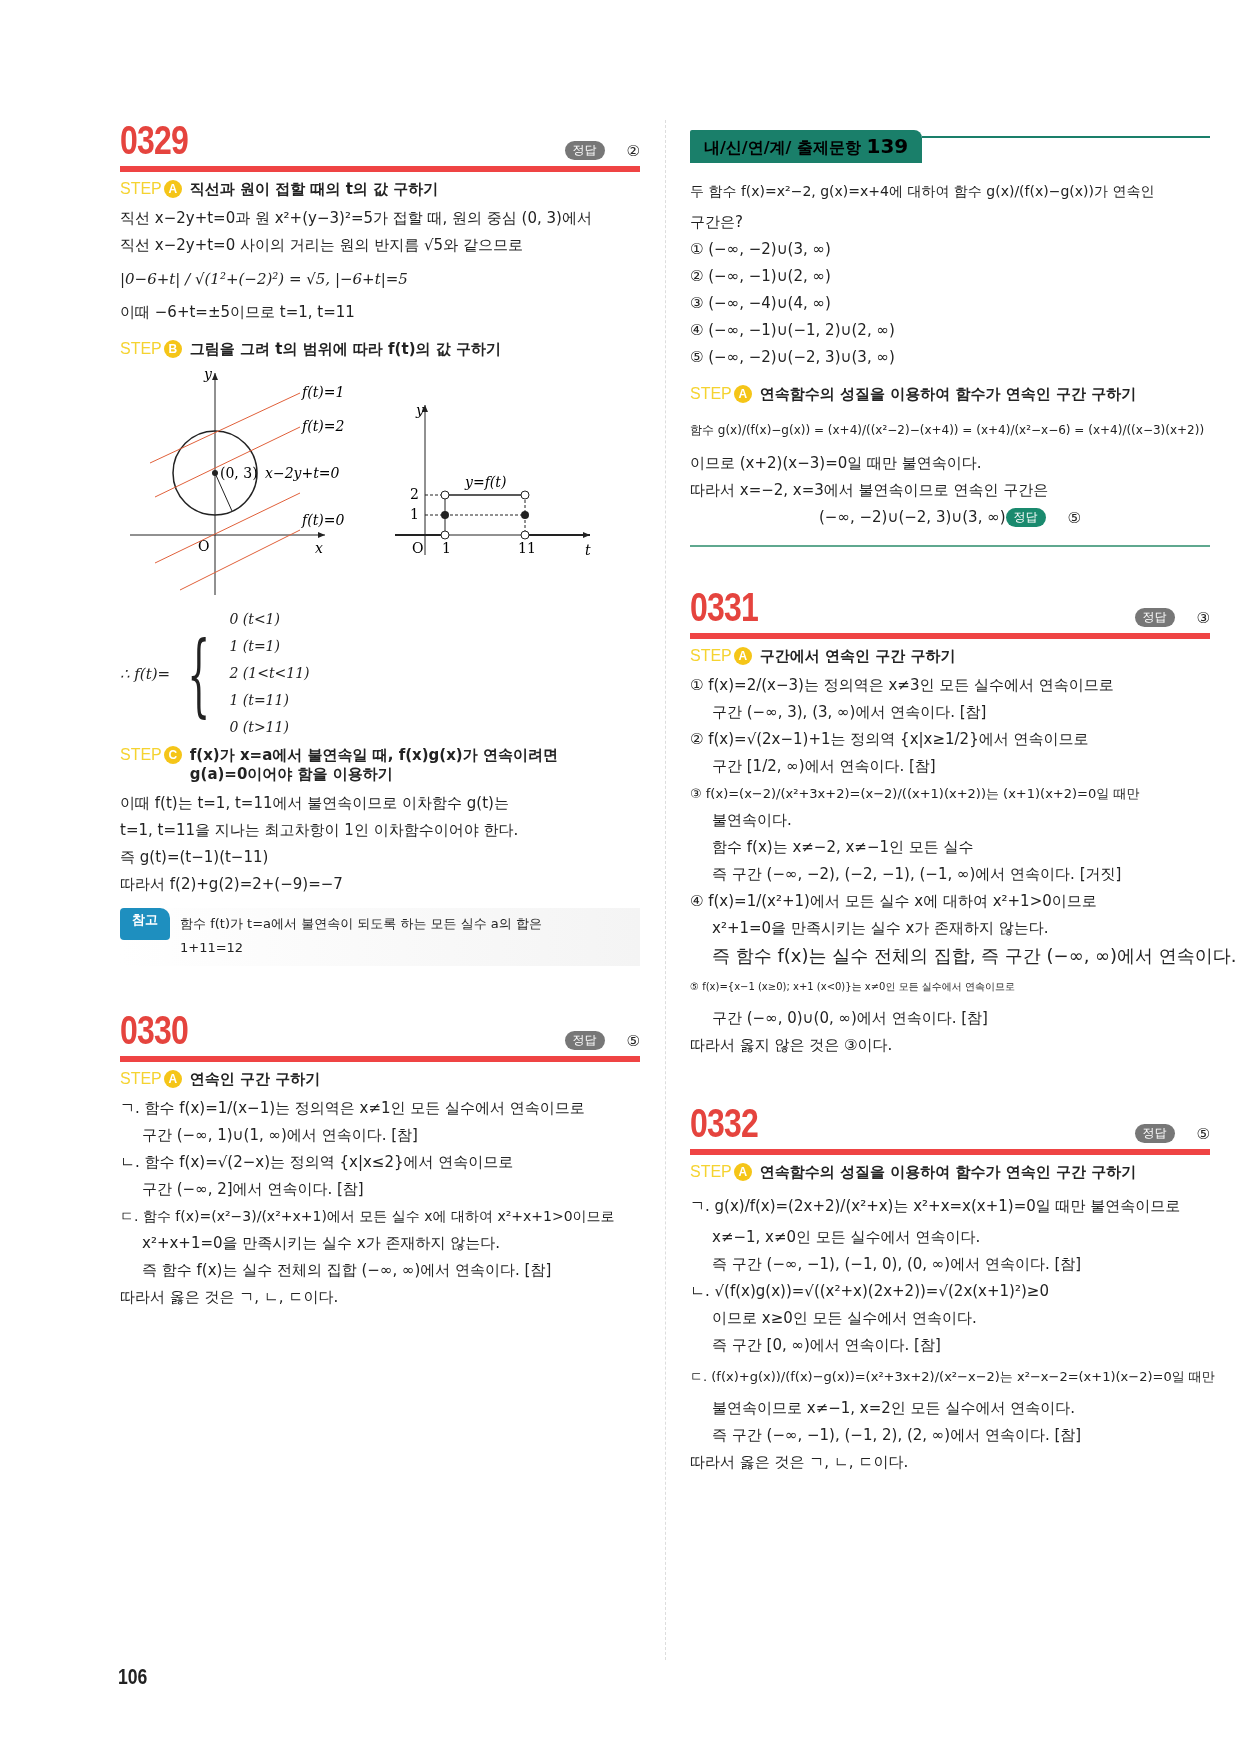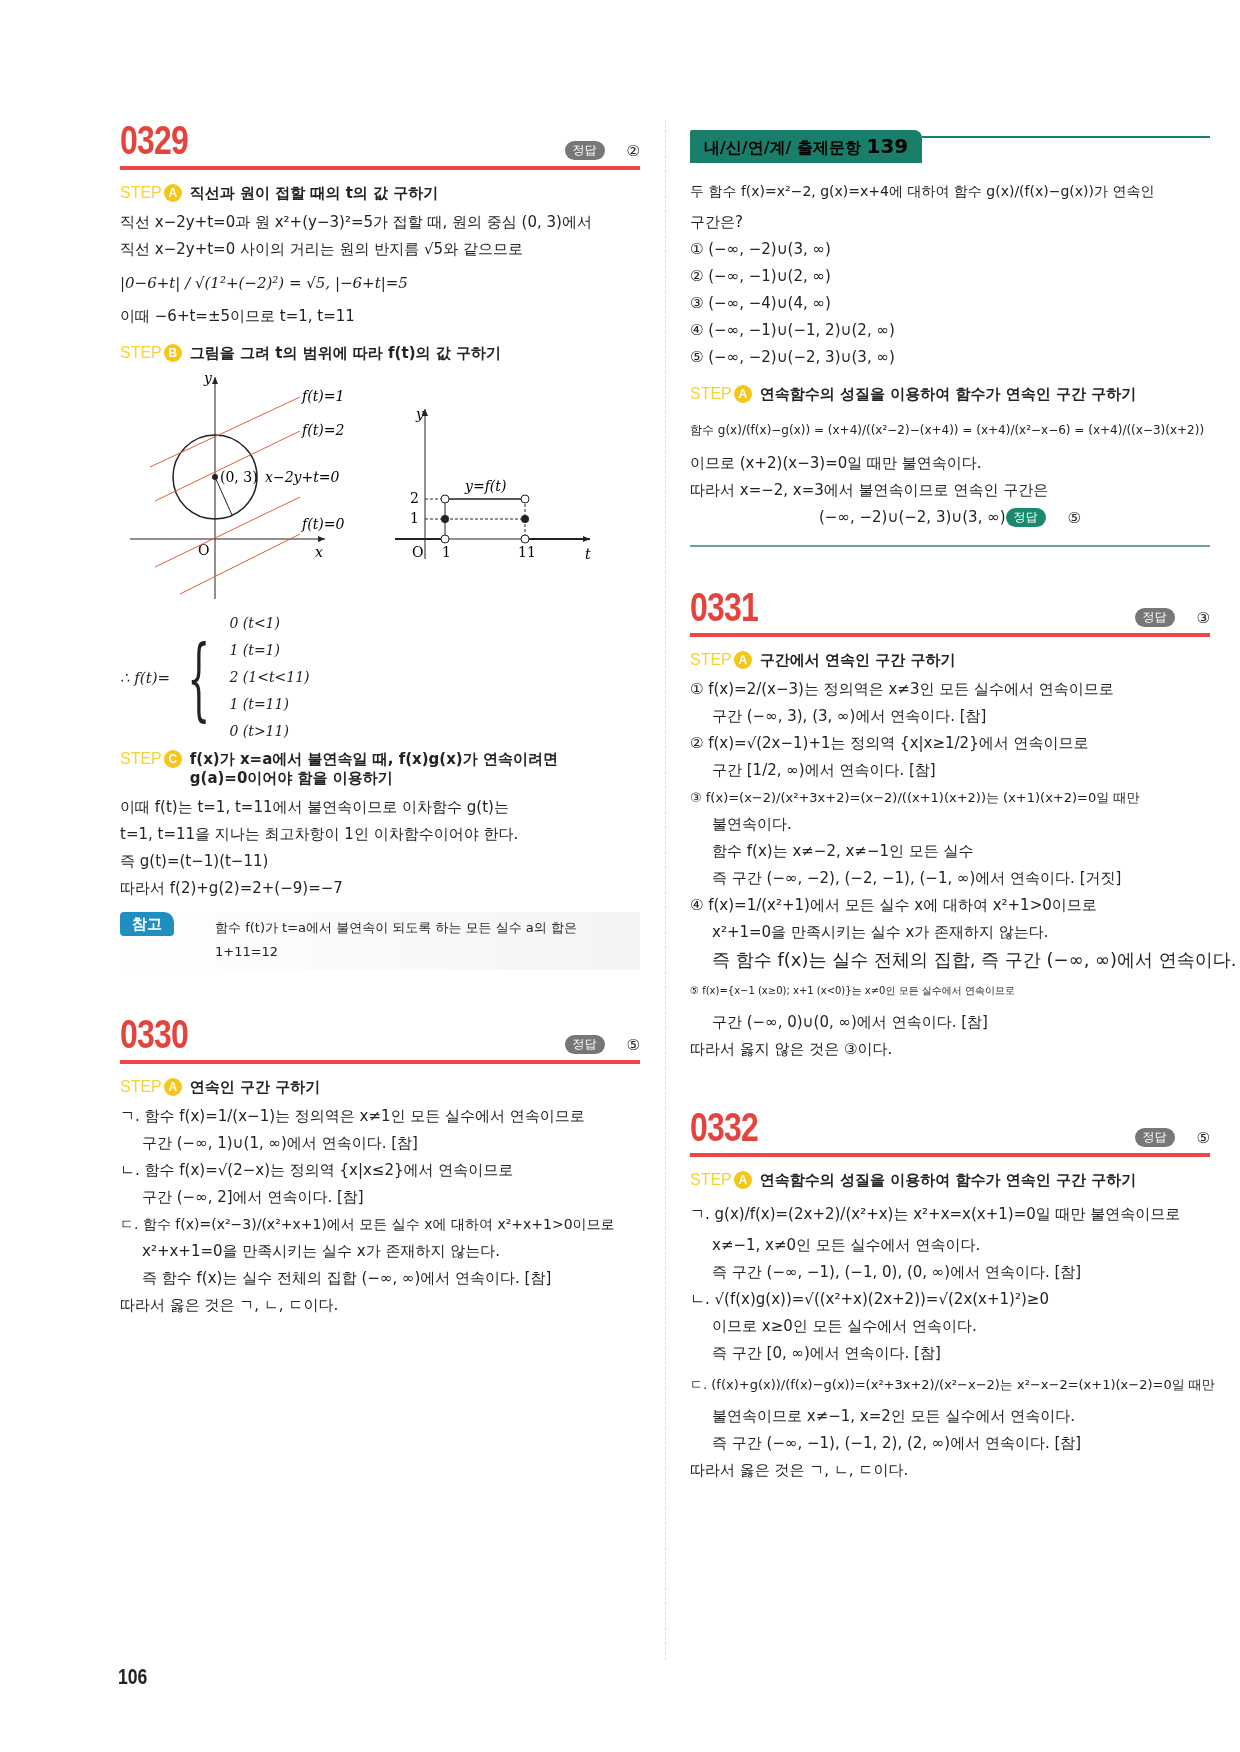--- a/index.html
+++ b/index.html
@@ -1,33 +1,33 @@
 <!DOCTYPE html>
 <html><head>
 <meta charset="utf-8">
 <style>
   * { box-sizing: border-box; margin: 0; padding: 0; }
   body { width: 1240px; height: 1752px; background: #fff; position: relative; font-family: "DejaVu Sans", sans-serif; color: #222; font-size: 15px; overflow: hidden; }
   .math { font-family: "DejaVu Serif", serif; font-style: italic; }
   .col { position: absolute; }
   .left { left: 120px; top: 120px; width: 520px; }
   .right { left: 690px; top: 130px; width: 520px; }
-  .prob-head { display: flex; align-items: flex-end; justify-content: space-between; border-bottom: 4px solid #ef4444; padding-bottom: 6px; margin-bottom: 14px; }
+  .prob-head { display: flex; align-items: flex-end; justify-content: space-between; border-bottom: 6px solid #ef4444; padding-bottom: 6px; margin-bottom: 2px; }
   .prob-num { font-family: "Liberation Sans", sans-serif; font-weight: bold; font-size: 40px; color: #e5443e; letter-spacing: -1px; line-height: 1; transform: scaleX(0.8); transform-origin: left; }
   .ans { display: flex; align-items: center; gap: 22px; font-size: 15px; }
   .ans-badge { background: #777; color: #fff; border-radius: 10px; padding: 1px 8px; font-size: 12px; }
   .ans-badge.green { background: #1a8a6e; }
   .step { display: flex; align-items: flex-start; gap: 8px; margin: 8px 0 6px; font-weight: bold; font-size: 15px; }
   .step-tag { color: #f5d330; font-weight: normal; font-family: "Liberation Sans", sans-serif; font-size: 16px; white-space: nowrap; display: flex; align-items: center; }
   .step-circle { display: inline-block; width: 18px; height: 18px; border-radius: 50%; background: #f5c518; color: #fff; font-size: 12px; text-align: center; line-height: 18px; margin-left: 2px; font-weight: bold; }
   .line { line-height: 27px; font-size: 15px; white-space: nowrap; }
   .indent { padding-left: 22px; }
   .note { display: flex; gap: 10px; margin-top: 10px; background: linear-gradient(90deg,#fff,#f4f4f4); padding-bottom: 6px; }
-  .note-tag { background: #1e8fbf; color: #fff; font-weight: bold; font-size: 15px; padding: 3px 12px; border-radius: 4px 10px 4px 4px; height: 24px; }
-  .note-text { font-size: 13px; line-height: 24px; padding-top: 4px; margin-left: 31px; }
+  .note-tag { background: #1e8fbf; color: #fff; font-weight: bold; font-size: 13px; padding: 3px 12px; border-radius: 4px 10px 4px 4px; height: 32px; }
+  .note-text { font-size: 13px; line-height: 24px; padding-top: 4px; }
   .banner { display: flex; align-items: center; margin-bottom: 10px; }
   .banner-tag { background: #1a7f6a; color: #000000; font-weight: bold; padding: 4px 14px; border-radius: 2px 8px 0 0; font-size: 16px; }
   .banner-line { flex: 1; height: 2px; background: #1a7f6a; margin-top: -20px; }
   .sep-green { border-bottom: 2px solid #5fa88f; margin: 14px 0 40px; }
   .page-num { position: absolute; left: 118px; top: 1664px; font-family: "Liberation Sans", sans-serif; font-weight: bold; font-size: 22px; transform: scaleX(0.8); transform-origin: left; }
   .vsep { position: absolute; left: 665px; top: 120px; width: 1px; height: 1540px; border-left: 1px dashed #ddd; }
   .piece { display: inline-flex; align-items: center; }
   .brace { font-size: 90px; font-weight: 100; line-height: 1; margin-right: 2px; transform: scaleX(0.4); }
   .cases { display: flex; flex-direction: column; font-size: 14px; line-height: 21px; gap: 6px; }
 </style>

